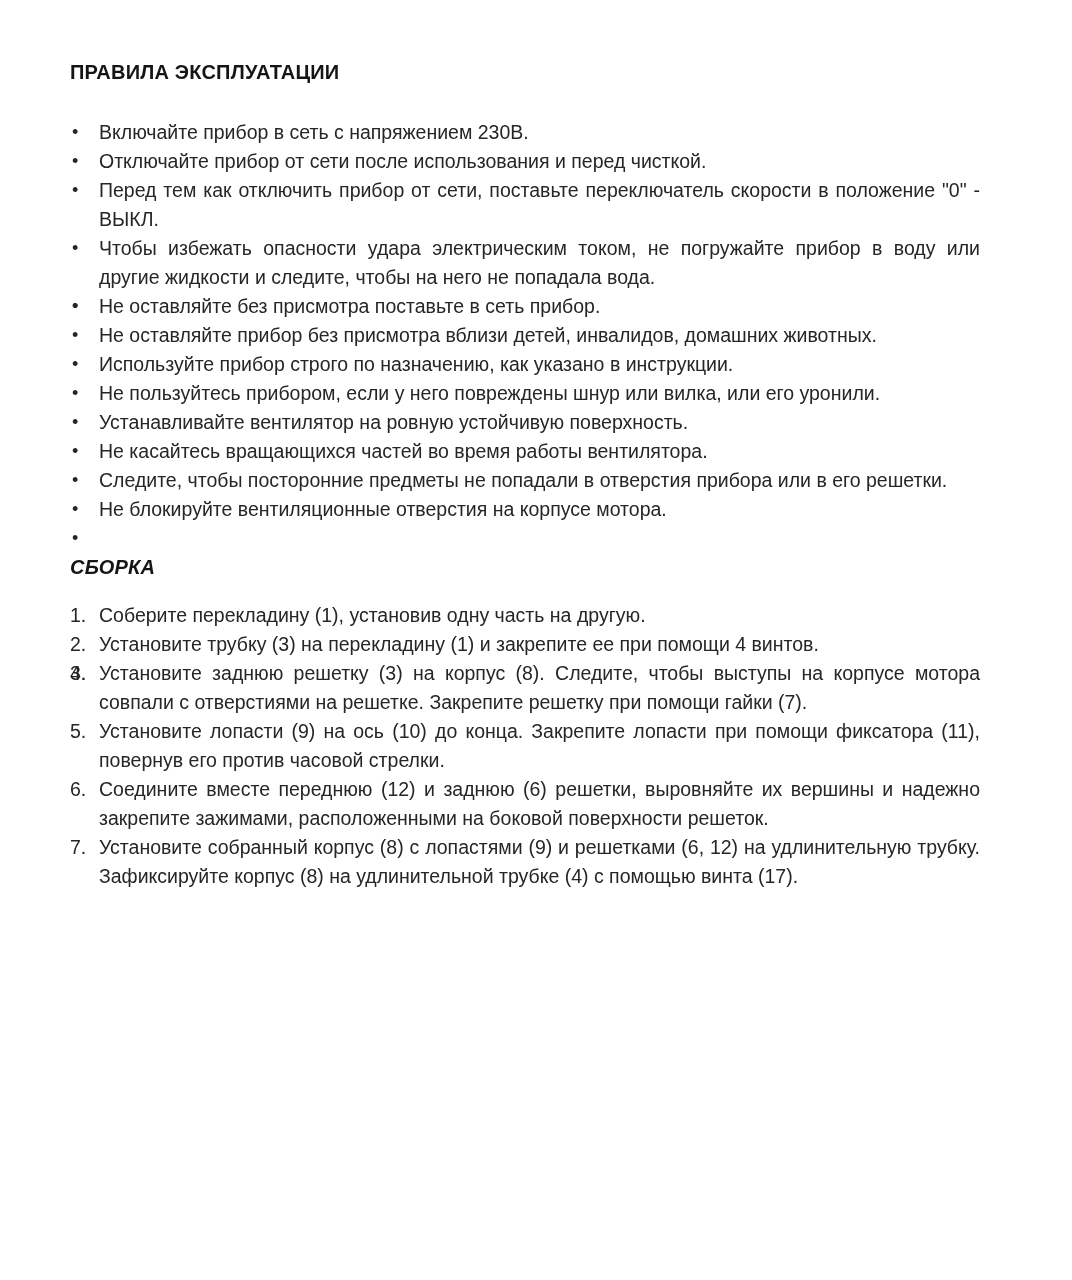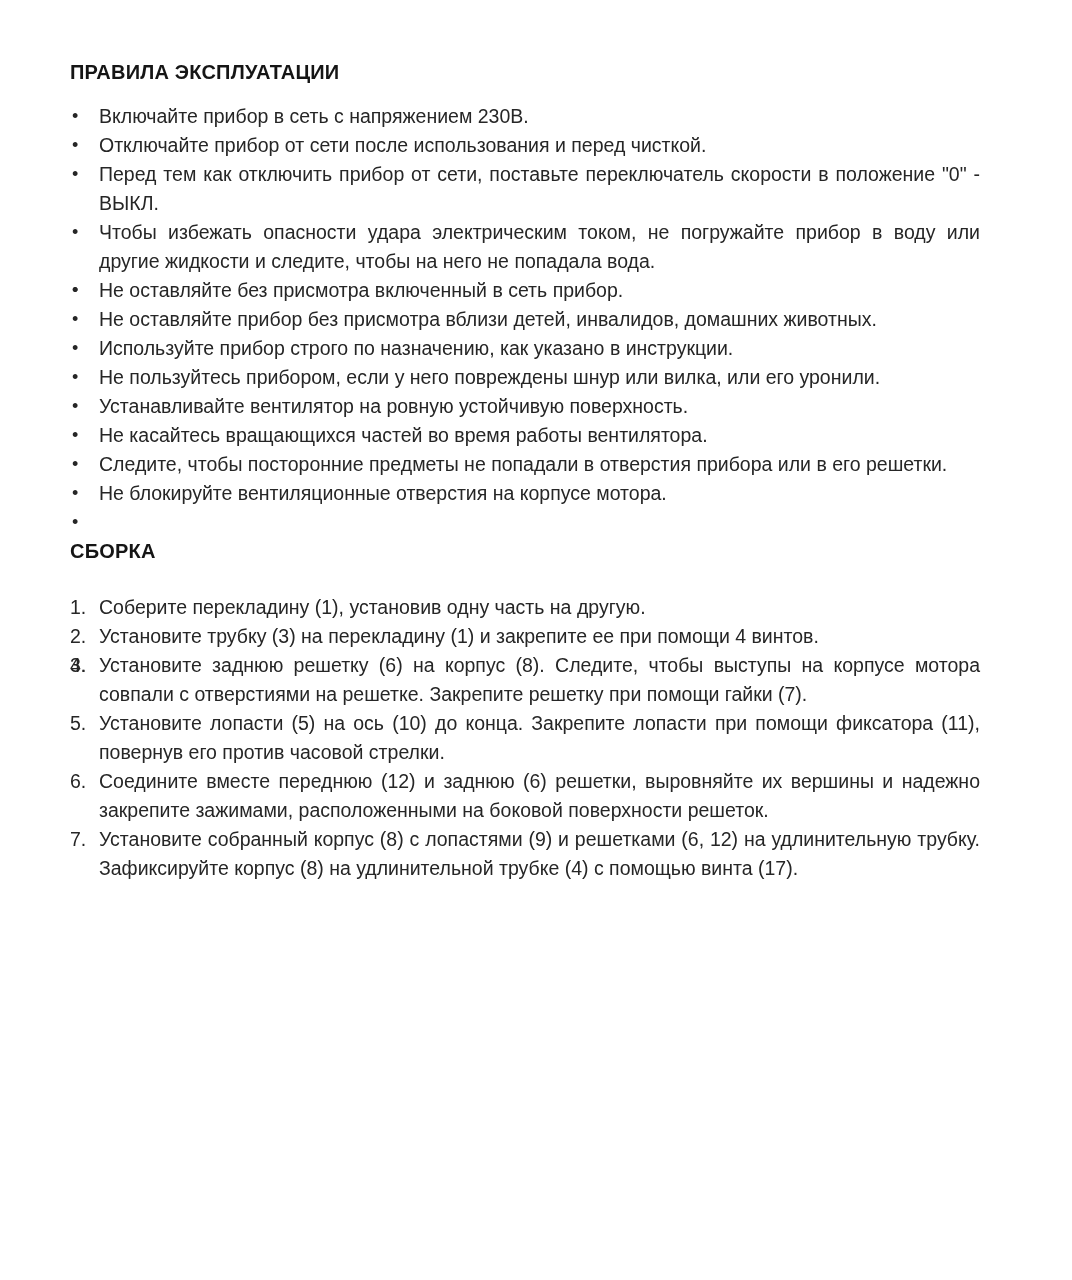--- a/index.html
+++ b/index.html
@@ -20,22 +20,22 @@
     .heading {
       font-family: "Liberation Sans", sans-serif;
       font-weight: bold;
       font-size: 20px;
       letter-spacing: 0.2px;
       color: #151515;
       margin: 0;
       height: 28px;
       line-height: 28px;
     }
-    .heading.rules { margin-bottom: 16px; }
-    .heading.assembly { margin-top: 29px; margin-bottom: 28px; }
+    .heading.rules { margin-bottom: 32px; }
+    .heading.assembly { margin-top: 29px; margin-bottom: 20px; font-style: italic; }
     ul.rules-list, ol.assembly-list {
       list-style: none;
       margin: 0;
       padding: 0;
     }
     .item {
       position: relative;
       padding-left: 29px;
       font-size: 19.5px;
       line-height: 29px;
@@ -56,35 +56,35 @@
 
 <div class="page">
 
   <h2 class="heading rules">ПРАВИЛА ЭКСПЛУАТАЦИИ</h2>
   <ul class="rules-list">
     <li class="item"><span class="marker bullet-marker">•</span><span>Включайте прибор в сеть с напряжением 230В.</span></li>
     <li class="item"><span class="marker bullet-marker">•</span><span>Отключайте прибор от сети после использования и перед чисткой.</span></li>
     <li class="item"><span class="marker bullet-marker">•</span><span>Перед тем как отключить прибор от сети, поставьте переключатель скорости в положение "0" - ВЫКЛ.</span></li>
     <li class="item"><span class="marker bullet-marker">•</span><span>Чтобы избежать опасности удара электрическим током, не погружайте прибор в воду или другие жидкости и следите, чтобы на него не попадала вода.</span></li>
     <li class="item"><span class="marker bullet-marker">•</span></li>
-    <li class="item"><span class="marker bullet-marker">•</span><span>Не оставляйте без присмотра включенный в сеть прибор.</span></li>
+    <li class="item"><span class="marker bullet-marker">•</span><span>Не оставляйте без присмотра поставьте в сеть прибор.</span></li>
     <li class="item"><span class="marker bullet-marker">•</span><span>Не оставляйте прибор без присмотра вблизи детей, инвалидов, домашних животных.</span></li>
     <li class="item"><span class="marker bullet-marker">•</span><span>Используйте прибор строго по назначению, как указано в инструкции.</span></li>
     <li class="item"><span class="marker bullet-marker">•</span><span>Не пользуйтесь прибором, если у него повреждены шнур или вилка, или его уронили.</span></li>
     <li class="item"><span class="marker bullet-marker">•</span><span>Устанавливайте вентилятор на ровную устойчивую поверхность.</span></li>
     <li class="item"><span class="marker bullet-marker">•</span><span>Не касайтесь вращающихся частей во время работы вентилятора.</span></li>
     <li class="item"><span class="marker bullet-marker">•</span><span>Следите, чтобы посторонние предметы не попадали в отверстия прибора или в его решетки.</span></li>
     <li class="item"><span class="marker bullet-marker">•</span><span>Не блокируйте вентиляционные отверстия на корпусе мотора.</span></li>
     <li class="item"><span class="marker bullet-marker">•</span></li>
   </ul>
 
   <h2 class="heading assembly">СБОРКА</h2>
   <ol class="assembly-list">
     <li class="item"><span class="marker">1.</span><span>Соберите перекладину (1), установив одну часть на другую.</span></li>
     <li class="item"><span class="marker">2.</span><span>Установите трубку (3) на перекладину (1) и закрепите ее при помощи 4 винтов.</span></li>
     <li class="item"><span class="marker">3.</span></li>
-    <li class="item"><span class="marker">4.</span><span>Установите заднюю решетку (6) на корпус (8). Следите, чтобы выступы на корпусе мотора совпали с отверстиями на решетке. Закрепите решетку при помощи гайки  (7).</span></li>
-    <li class="item"><span class="marker">5.</span><span>Установите лопасти (5) на ось (10) до конца. Закрепите лопасти при помощи фиксатора (11), повернув его против часовой стрелки.</span></li>
+    <li class="item"><span class="marker">4.</span><span>Установите заднюю решетку (3) на корпус (8). Следите, чтобы выступы на корпусе мотора совпали с отверстиями на решетке. Закрепите решетку при помощи гайки  (7).</span></li>
+    <li class="item"><span class="marker">5.</span><span>Установите лопасти (9) на ось (10) до конца. Закрепите лопасти при помощи фиксатора (11), повернув его против часовой стрелки.</span></li>
     <li class="item"><span class="marker">6.</span><span>Соедините вместе переднюю (12) и заднюю (6) решетки, выровняйте их вершины и надежно закрепите зажимами, расположенными на боковой поверхности решеток.</span></li>
     <li class="item"><span class="marker">7.</span><span>Установите собранный корпус (8) с лопастями (9) и решетками (6, 12) на удлинительную трубку. Зафиксируйте корпус (8) на удлинительной трубке (4) с помощью винта (17).</span></li>
   </ol>
 
 </div>
 
 </body></html>

